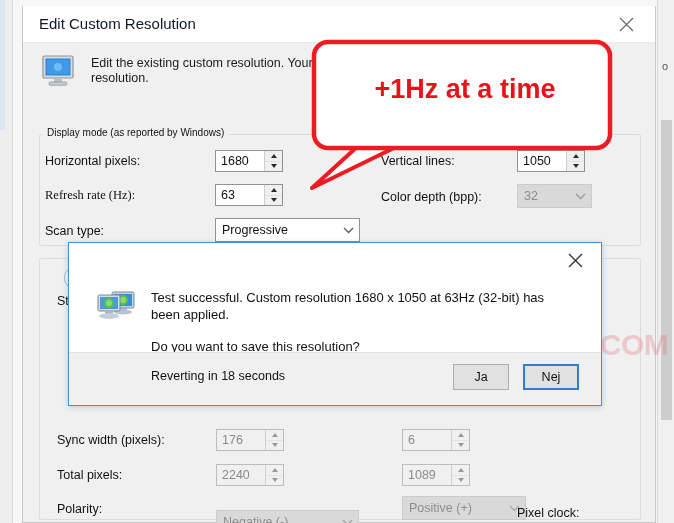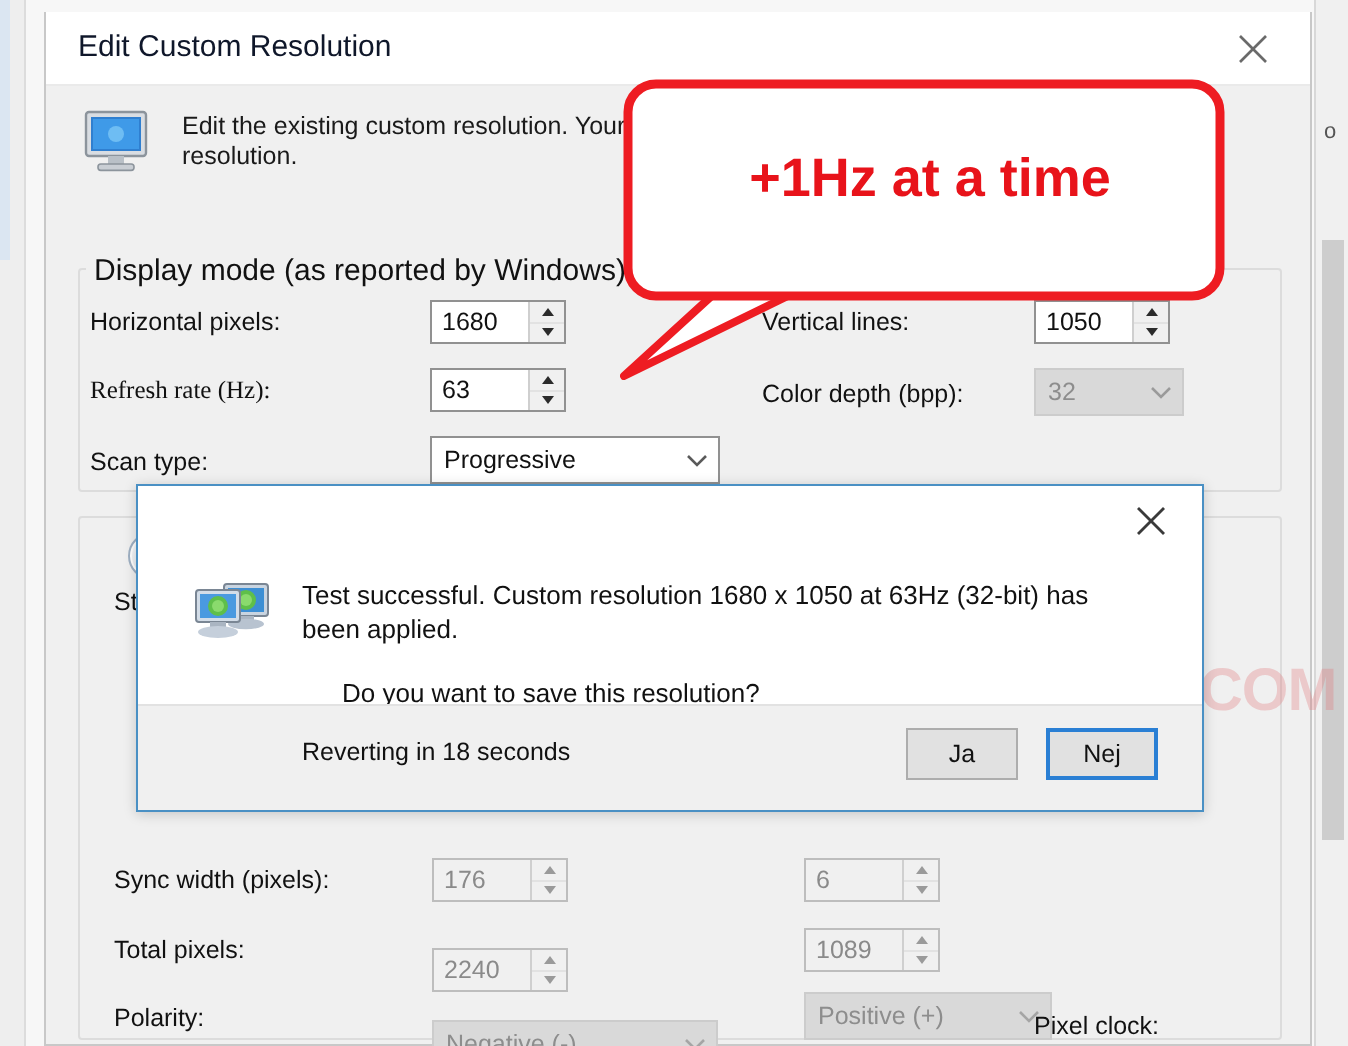--- a/index.html
+++ b/index.html
@@ -134,21 +134,21 @@
     top: 128px;
     width: 600px;
     height: 110px;
   }
   .group-legend {
     position: absolute;
     left: 20px;
     top: 121px;
     background: #f0f0f0;
     padding: 0 4px;
-    font-size: 15px;
+    font-size: 10px;
     color: #111;
     white-space: nowrap;
   }
   .group-timing {
     left: 16px;
     top: 252px;
     width: 600px;
     height: 260px;
   }
 
@@ -314,21 +314,20 @@
     font-size: 13px;
     color: #111;
     line-height: 17px;
   }
   .modal-question {
     position: absolute;
     left: 82px;
     top: 62px;
     font-size: 13px;
     color: #111;
-    margin-left: 20px;
   }
   .modal-footer {
     position: absolute;
     left: 0; right: 0; bottom: 0;
     height: 52px;
     background: #f0f0f0;
     border-top: 1px solid #e2e2e2;
   }
   .modal-countdown {
     position: absolute;
@@ -538,21 +537,21 @@
         <div class="spin-up">
             <span class="tri-up"></span>
           </div>
         <div class="spin-down">
             <span class="tri-down"></span>
           </div>
       </div>
     </div>
 
     <div class="field-label" style="left:34px; top:462px;">Total pixels:</div>
-    <div class="spinbox disabled" style="left:193px; top:458px; width:68px;margin-top:10px;">
+    <div class="spinbox disabled" style="left:193px; top:458px; width:68px;">
       <div class="spin-value">2240</div>
       <div class="spin-buttons">
         <div class="spin-up">
             <span class="tri-up"></span>
           </div>
         <div class="spin-down">
             <span class="tri-down"></span>
           </div>
       </div>
     </div>

